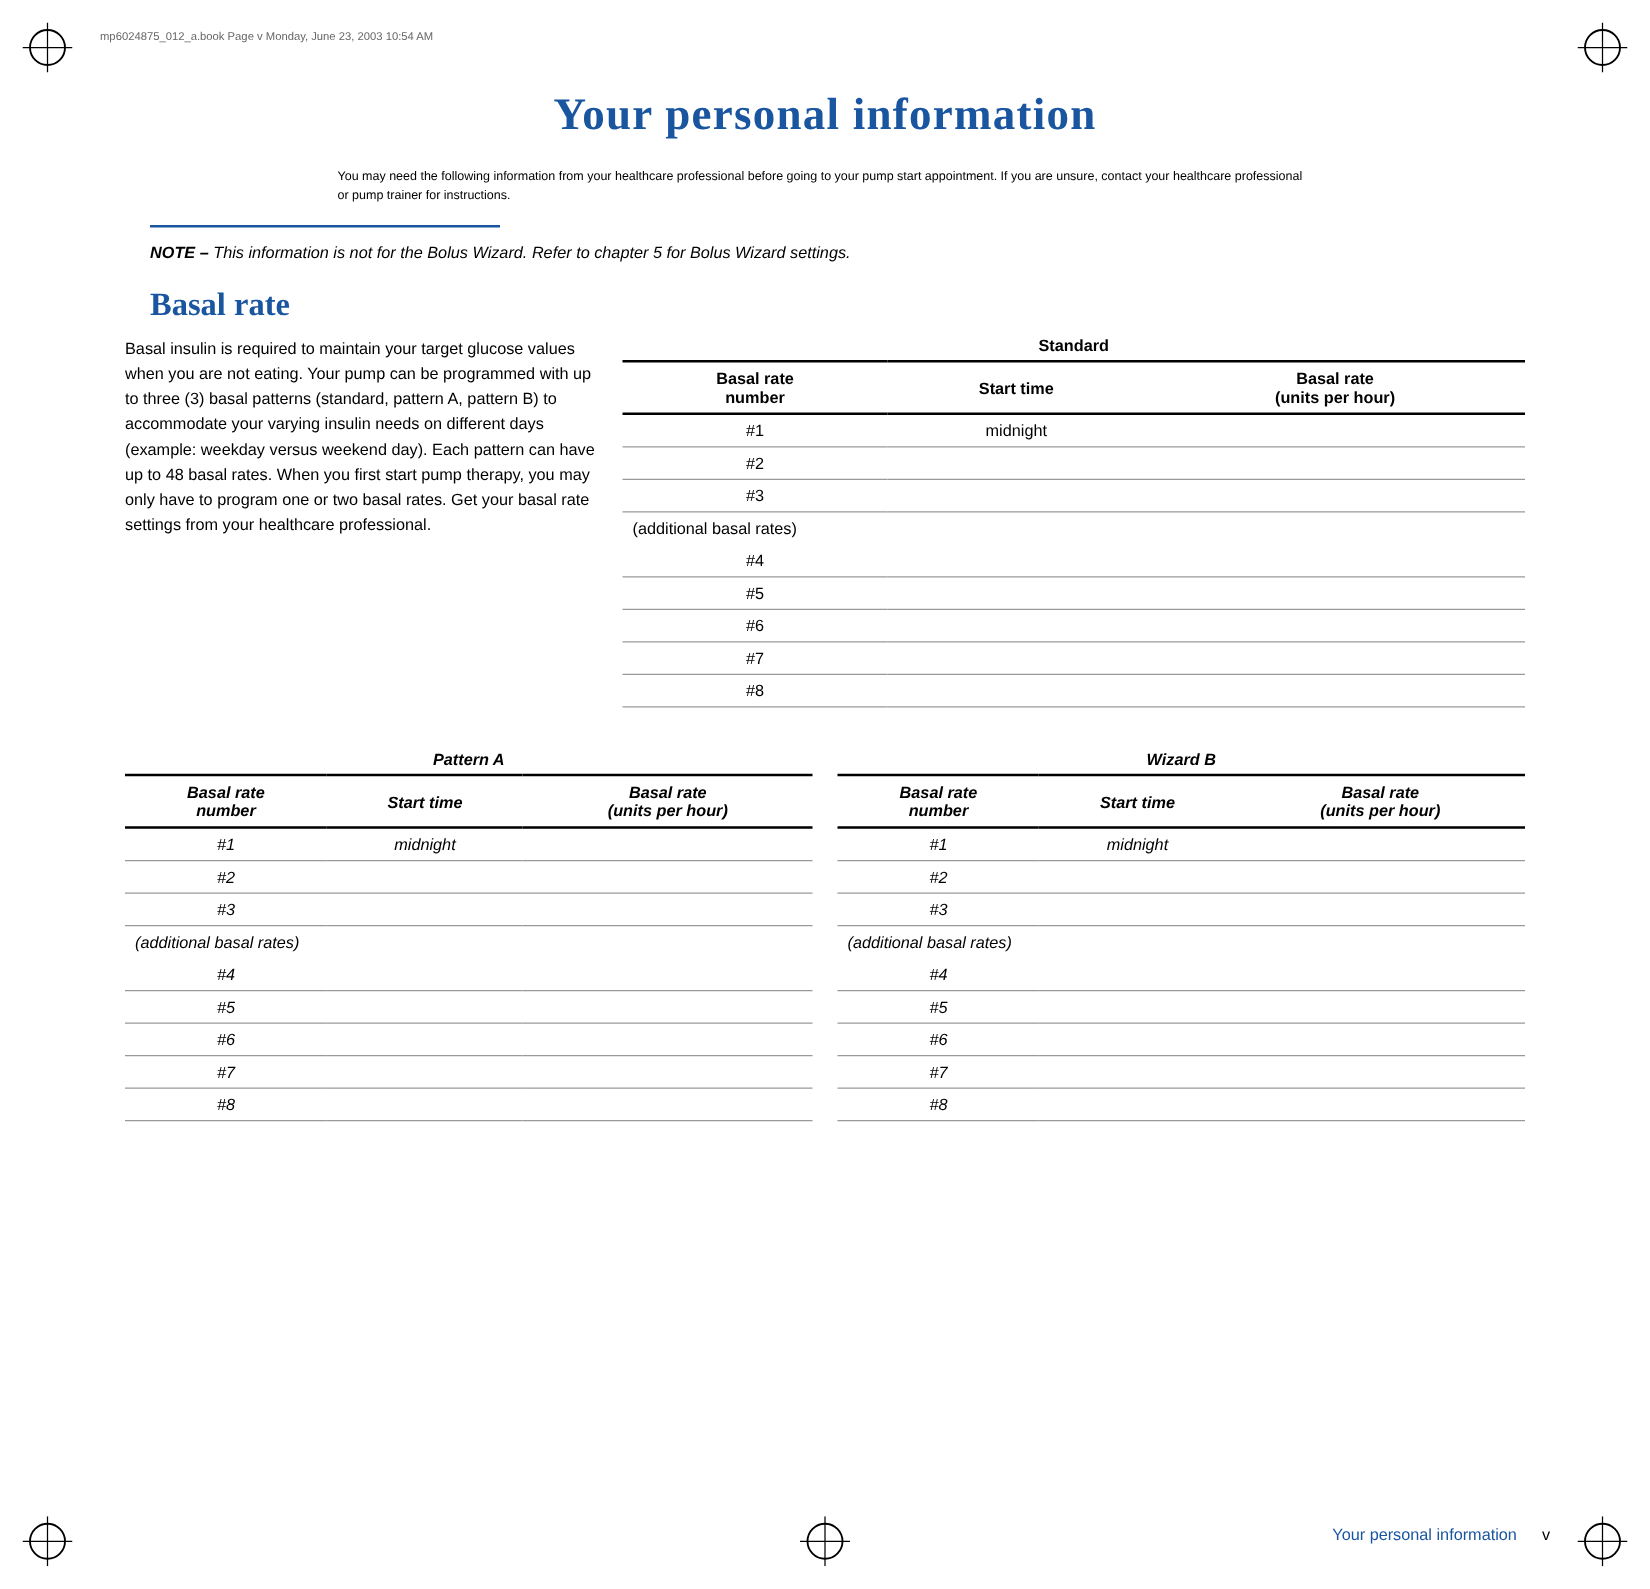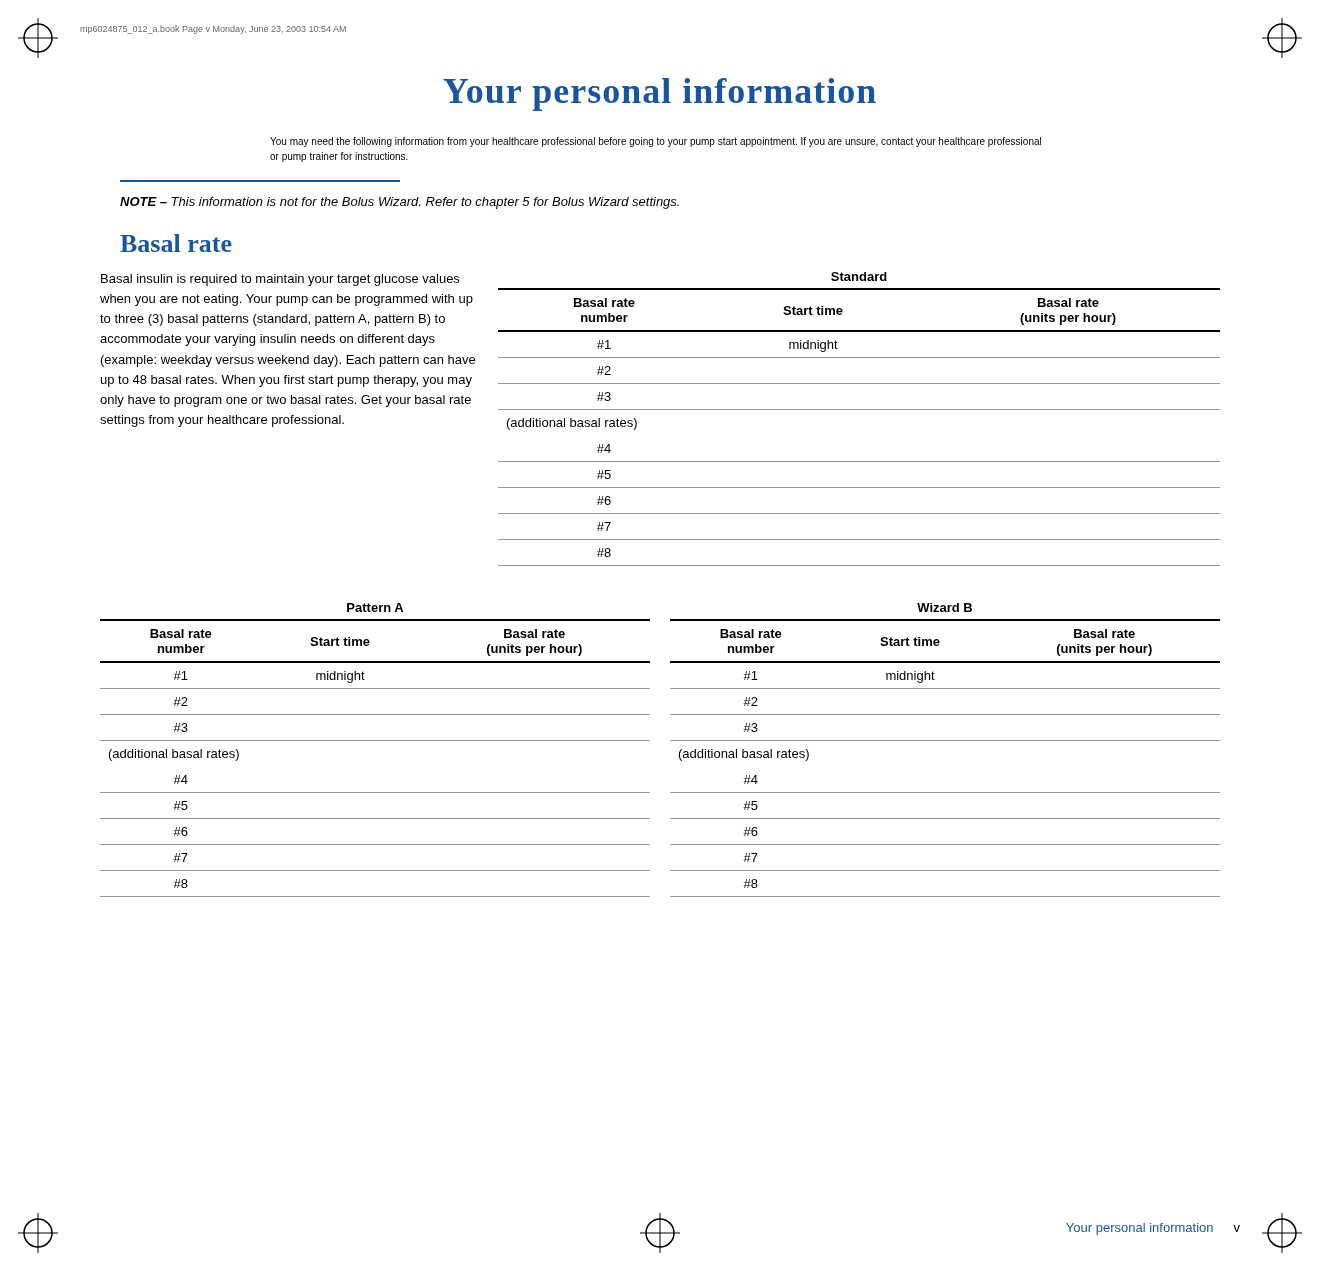--- a/index.html
+++ b/index.html
@@ -134,20 +134,21 @@
       border-bottom: none;
       text-align: left;
       padding: 4px 8px;
       font-size: 13px;
     }
 
     .two-tables {
       display: flex;
       gap: 20px;
       padding: 0 40px;
+      font-style: italic;
     }
 
     .table-half {
       flex: 1;
     }
 
     
     .page-footer {
       position: absolute;
       bottom: 36px;

